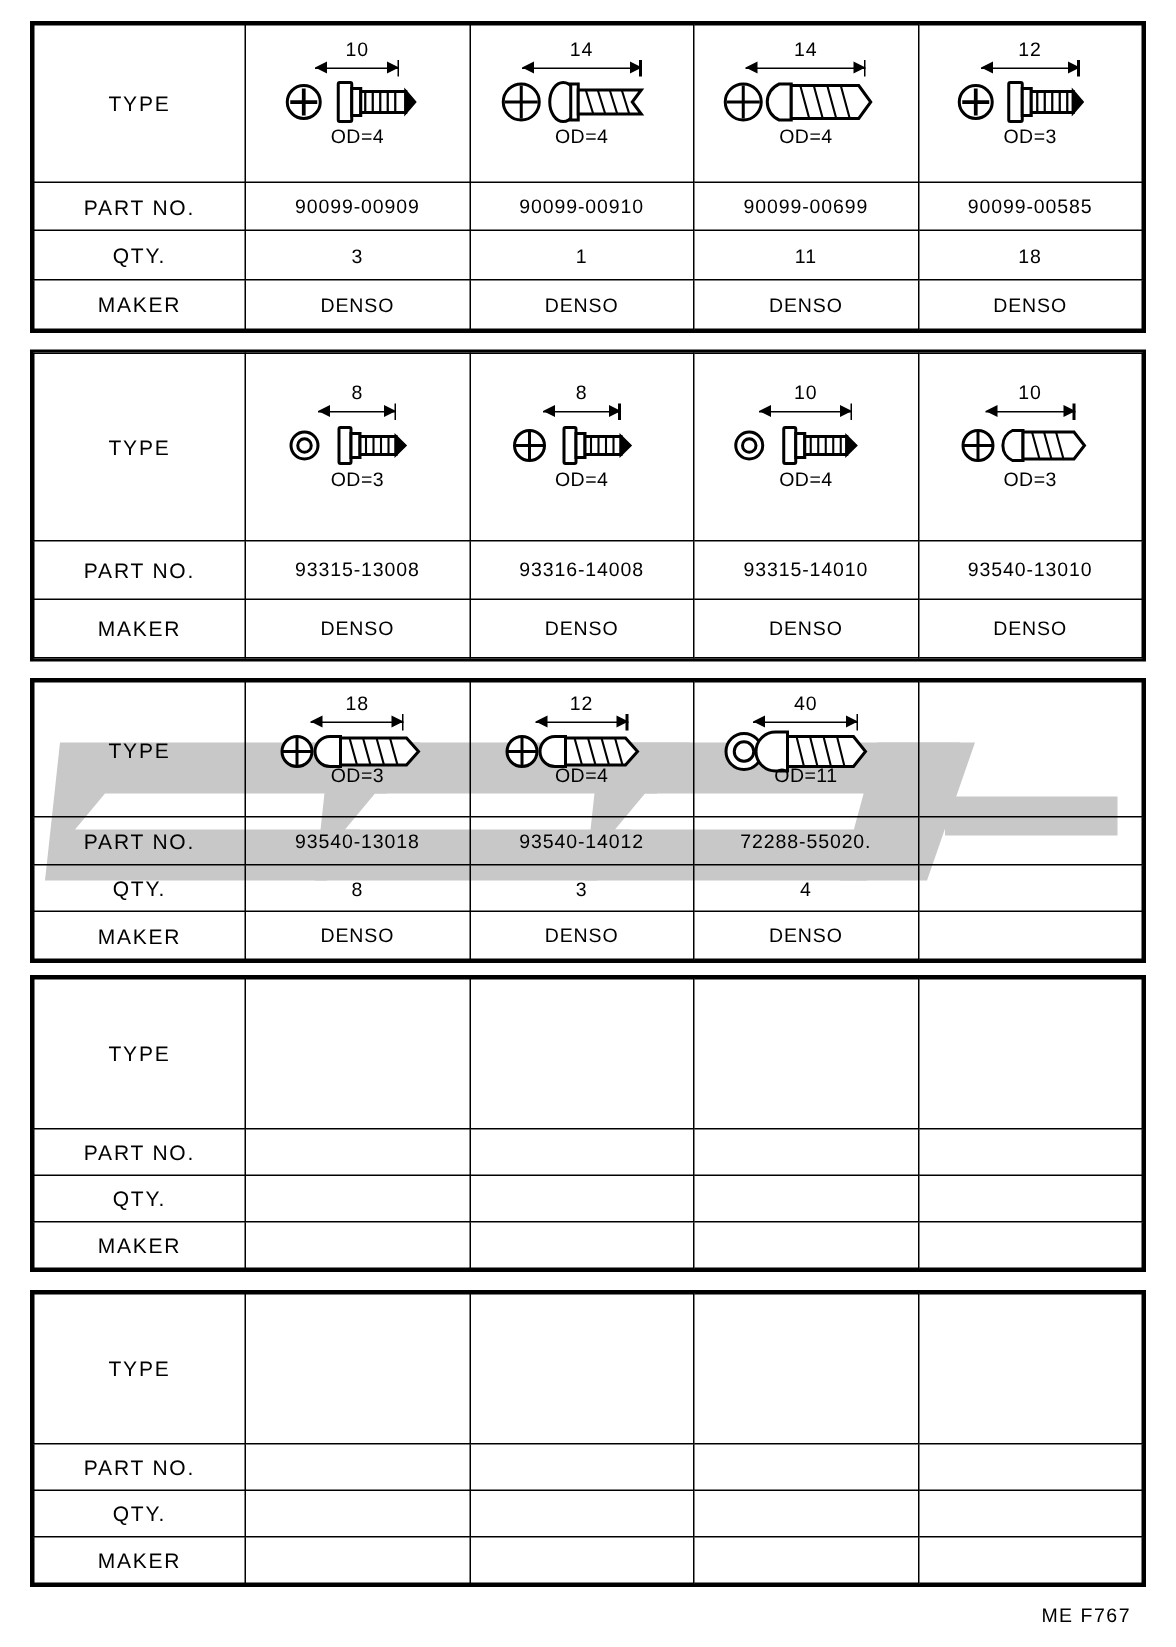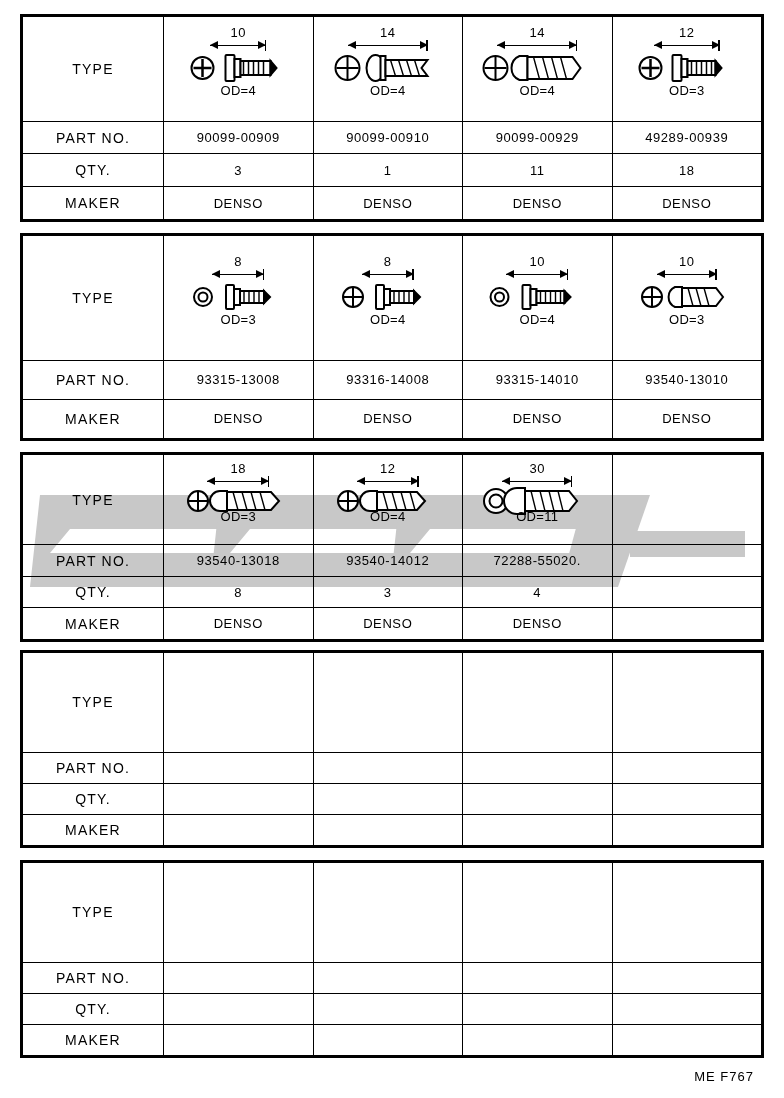--- a/index.html
+++ b/index.html
@@ -268,22 +268,22 @@
               </g>
             </svg>
             <div class="odlabel">OD=3</div>
           </div>
         </td>
       </tr>
       <tr>
         <td class="lbl rowcell">PART  NO.</td>
         <td class="rowcell partno">90099-00909</td>
         <td class="rowcell partno">90099-00910</td>
-        <td class="rowcell partno">90099-00929</td>
-        <td class="rowcell partno">49289-00939</td>
+        <td class="rowcell partno">90099-00699</td>
+        <td class="rowcell partno">90099-00585</td>
       </tr>
       <tr>
         <td class="lbl rowcell">QTY.</td>
         <td class="rowcell qty">3</td>
         <td class="rowcell qty">1</td>
         <td class="rowcell qty">11</td>
         <td class="rowcell qty">18</td>
       </tr>
       <tr>
         <td class="lbl rowcell">MAKER</td>
@@ -465,21 +465,21 @@
                 <path d="M43 10 h40 l8 9 l-8 9 h-40 z"></path>
                 <path d="M49 10 l5 18 M58 10 l5 18 M67 10 l5 18 M76 10 l5 18" stroke-width="1.4" fill="none"></path>
               </g>
             </svg>
             <div class="odlabel">OD=4</div>
           </div>
         </td>
         <td class="typecell" style="height:88px;">
           <div class="fast" style="height:88px;">
             <div class="dimwrap">
-              <div class="dimnum">30</div>
+              <div class="dimnum">40</div>
               <div class="dimline" style="width:70px;">
                     <div class="bar"></div>
                     <div class="arrowL"></div>
                     <div class="arrowR"></div>
                     <div class="tickR"></div>
                   </div>
             </div>
             <svg class="pic" width="112" height="38" viewBox="0 0 112 38">
               <g stroke="#000" stroke-width="2" fill="#fff">
                 <circle cx="15" cy="19" r="12"></circle>

